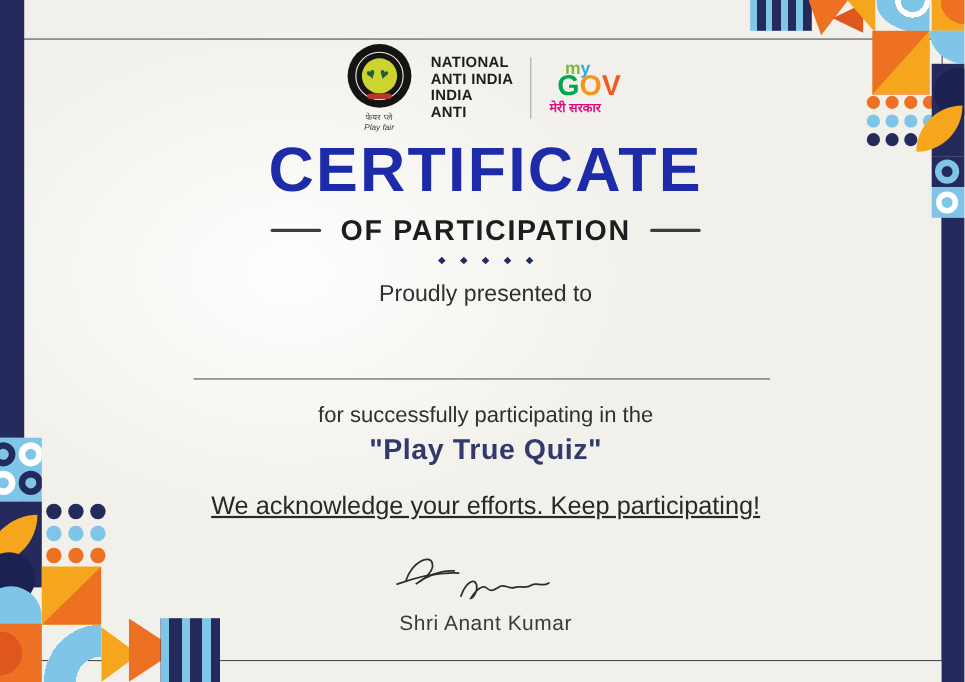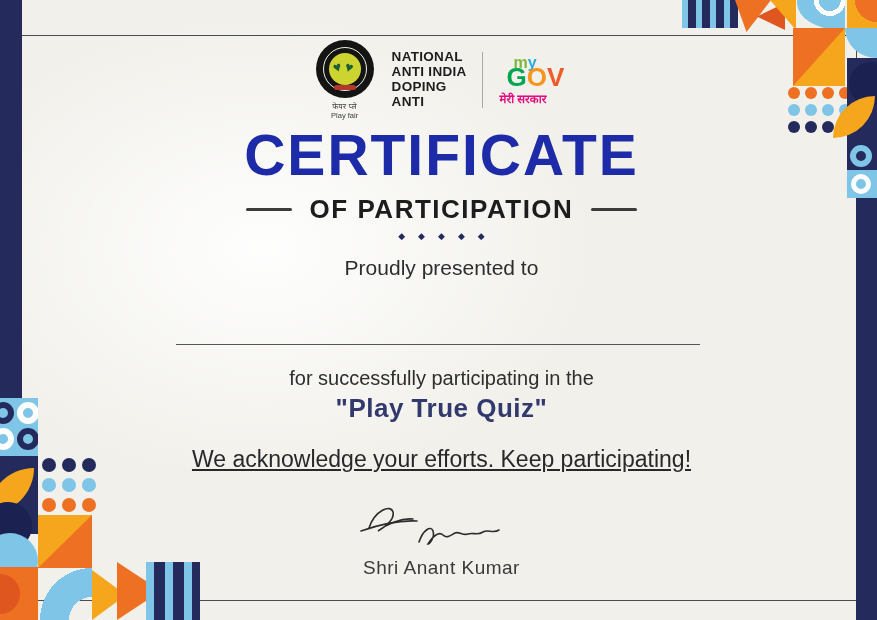--- a/index.html
+++ b/index.html
@@ -44,21 +44,21 @@
 
   
   .logos{position:absolute;top:40px;left:0;width:100%;display:flex;justify-content:center;align-items:center;gap:15px;z-index:3;}
   .nada-wrap{display:flex;flex-direction:column;align-items:center;width:64px;}
   .nada-circle{width:58px;height:58px;border-radius:50%;background:#141414;position:relative;}
   .nada-ring{position:absolute;inset:7px;border-radius:50%;border:1px solid #f3f0e4;}
   .nada-inner{position:absolute;inset:13px;border-radius:50%;background:#cdd32f;}
   .nada-leaf{position:absolute;font-size:14px;color:#1c5f37;line-height:1;}
   .nada-red{position:absolute;left:50%;bottom:8px;transform:translateX(-50%);width:22px;height:5px;background:#b5372c;border-radius:3px;}
   .nada-tag-hi{font-size:7.5px;color:#3a3a3a;margin-top:3px;letter-spacing:.3px;}
-  .nada-tag-en{font-size:7.5px;color:#3a3a3a;}
+  .nada-tag-en{font-size:7.5px;color:#3a3a3a;font-style:italic;}
   .nada-text{font-weight:bold;font-size:13.5px;line-height:1.1;color:#1d1d1d;letter-spacing:.3px;}
   .logo-divider{width:1px;height:56px;background:#a9aaa6;}
   .mygov{line-height:1;}
   .mg-top{font-weight:bold;font-size:16px;letter-spacing:0;margin-left:16px;}
   .mg-bottom{font-weight:bold;font-size:26px;margin-top:-7px;margin-left:9px;}
   .mg-m{color:#7db83d;} .mg-y{color:#29abe2;}
   .mg-g{color:#00a651;} .mg-o{color:#f7941e;} .mg-v{color:#ef5b28;}
   .mg-tag{font-size:11.5px;color:#e5097f;margin-top:4px;margin-left:2px;font-weight:bold;}
 
   
@@ -162,21 +162,21 @@
         <span class="nada-leaf" style="left:17px;top:20px;transform:rotate(-18deg);">♥</span>
         <span class="nada-leaf" style="left:29px;top:20px;transform:rotate(18deg);">♥</span>
         <div class="nada-red"></div>
       </div>
       <div class="nada-tag-hi">फेयर प्ले</div>
       <div class="nada-tag-en">Play fair</div>
     </div>
     <div class="nada-text">
       <div>NATIONAL</div>
       <div>ANTI INDIA</div>
-      <div>DOPING</div>
+      <div>INDIA</div>
       <div>ANTI</div>
     </div>
     <div class="logo-divider"></div>
     <div class="mygov">
       <div class="mg-top"><span class="mg-m">m</span><span class="mg-y">y</span></div>
       <div class="mg-bottom"><span class="mg-g">G</span><span class="mg-o">O</span><span class="mg-v">V</span></div>
       <div class="mg-tag">मेरी सरकार</div>
     </div>
   </div>
 

